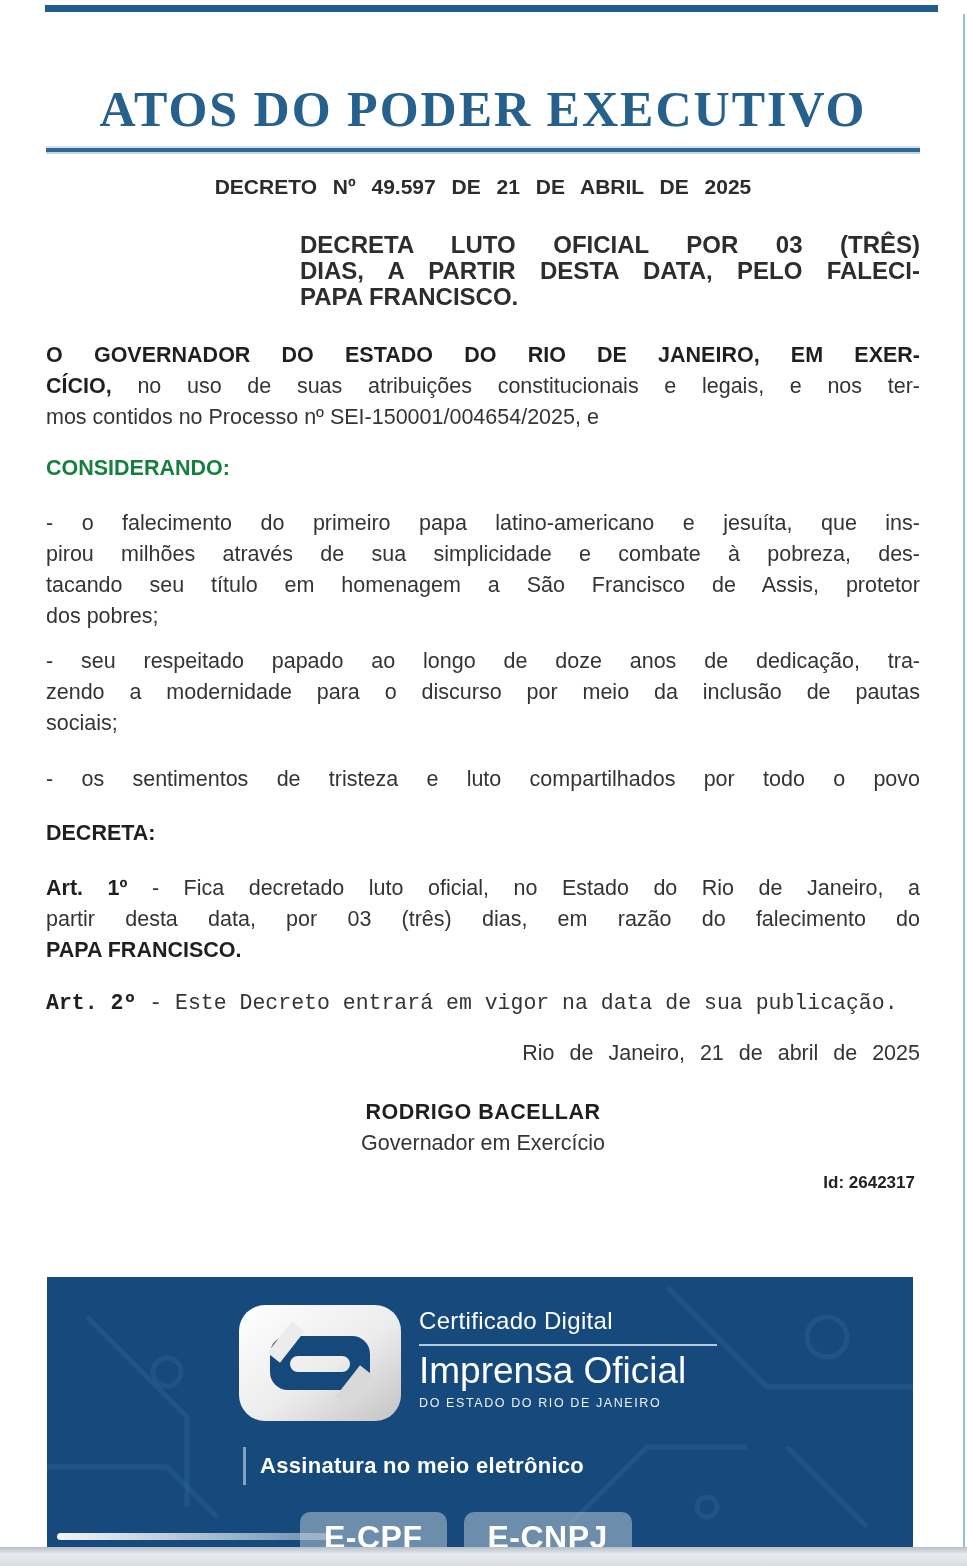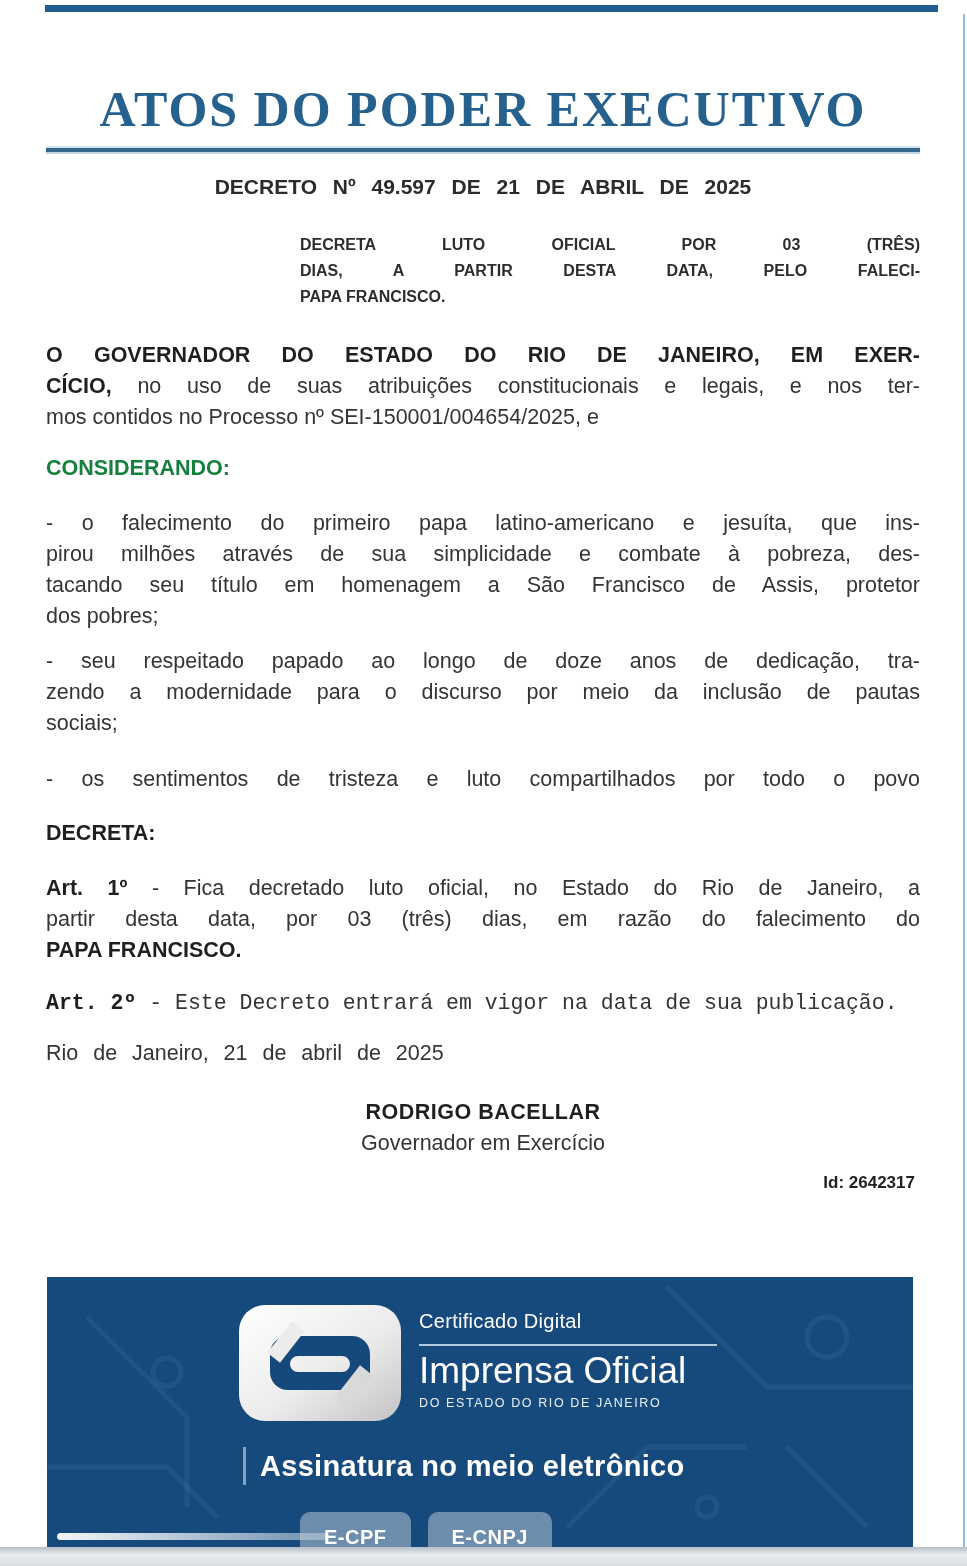--- a/index.html
+++ b/index.html
@@ -19,59 +19,59 @@
     font-family:"Liberation Serif", serif;font-weight:bold;
     font-size:50px;letter-spacing:2px;color:var(--header-blue,#26618e);
   }
   .title-rule{margin-top:10px;height:4px;background:var(--underline-blue,#35688f);box-shadow:0 2px 0 #c2d4e2, 0 -2px 0 #d7e3ec;}
 
   .decree-heading{
     margin-top:22px;text-align:center;font-weight:bold;font-size:21px;
     color:#2b2b2b;word-spacing:10px;line-height:26px;
   }
 
-  .ementa{margin:32px 0 0 254px;font-weight:bold;font-size:16px;line-height:26px;color:#2d2d2d;}
+  .ementa{margin:32px 0 0 254px;font-weight:bold;font-size:24px;line-height:26px;color:#2d2d2d;}
   .just{text-align:justify;text-align-last:justify;}
 
   .para{font-size:21.5px;line-height:31px;}
   .b{font-weight:bold;color:#1f1f1f;}
 
   .preamble{margin-top:30px;}
   .considerando-label{margin-top:20px;font-weight:bold;color:#15803d;}
   .item1{margin-top:24px;}
   .item2{margin-top:14px;}
   .item3{margin-top:25px;}
   .decreta-label{margin-top:23px;font-weight:bold;color:#1f1f1f;}
   .art1{margin-top:24px;}
   .art2{margin-top:22px;font-family:Liberation Mono, monospace;}
 
-  .dateline{margin-top:19px;text-align:left;word-spacing:9px;}
+  .dateline{margin-top:19px;text-align:right;word-spacing:9px;}
   .sig-name{margin-top:28px;text-align:center;font-weight:bold;color:#1f1f1f;letter-spacing:.5px;}
   .sig-title{text-align:center;}
   .doc-id{margin-top:14px;text-align:right;font-weight:bold;font-size:17px;line-height:20px;color:#222;padding-right:5px;}
 
   
   .banner{
     position:absolute;left:47px;top:1277px;width:866px;height:270px;
     background:var(--banner-blue,#164a7c);overflow:hidden;
   }
   .circuit{position:absolute;inset:0;pointer-events:none;}
   .logo{position:absolute;left:191px;top:27px;width:164px;height:118px;}
   .cert-col{position:absolute;left:372px;top:30px;color:#fff;}
-  .cert-title{font-size:20px;letter-spacing:.3px;line-height:28px;}
+  .cert-title{font-size:24px;letter-spacing:.3px;line-height:28px;}
   .cert-rule{width:298px;height:2px;background:#cfe0ee;opacity:.85;margin:9px 0 5px;}
   .org-name{font-size:37px;line-height:40px;}
   .org-sub{font-size:12.5px;letter-spacing:1.6px;margin-top:5px;opacity:.92;}
   .tagline{position:absolute;left:196px;top:170px;display:flex;align-items:center;color:#fff;}
   .tag-bar{width:3px;height:38px;background:rgba(220,235,245,.55);margin-right:14px;}
-  .tag-text{font-weight:bold;font-size:29px;letter-spacing:.3px;}
+  .tag-text{font-weight:bold;font-size:22px;letter-spacing:.3px;}
   .btn-row{position:absolute;left:253px;top:235px;display:flex;gap:17px;}
   .ebtn{
     height:50px;background:rgba(196,208,219,.5);border-radius:10px 10px 0 0;
-    color:#fff;font-weight:bold;font-size:20px;border:none;
+    color:#fff;font-weight:bold;font-size:32px;border:none;
     display:flex;align-items:center;justify-content:center;padding:0 24px;
     font-family:"Liberation Sans", sans-serif;letter-spacing:.5px;
   }
   .fade-line{
     position:absolute;left:10px;top:256px;width:272px;height:7px;border-radius:4px;
     background:linear-gradient(to right, rgba(255,255,255,.95), rgba(214,228,238,.45));
   }
   .bottom-strip{
     position:absolute;left:0;bottom:0;width:967px;height:19px;
     background:linear-gradient(to bottom,#b6bec7,#e9ecef 40%,#d8dde1);

